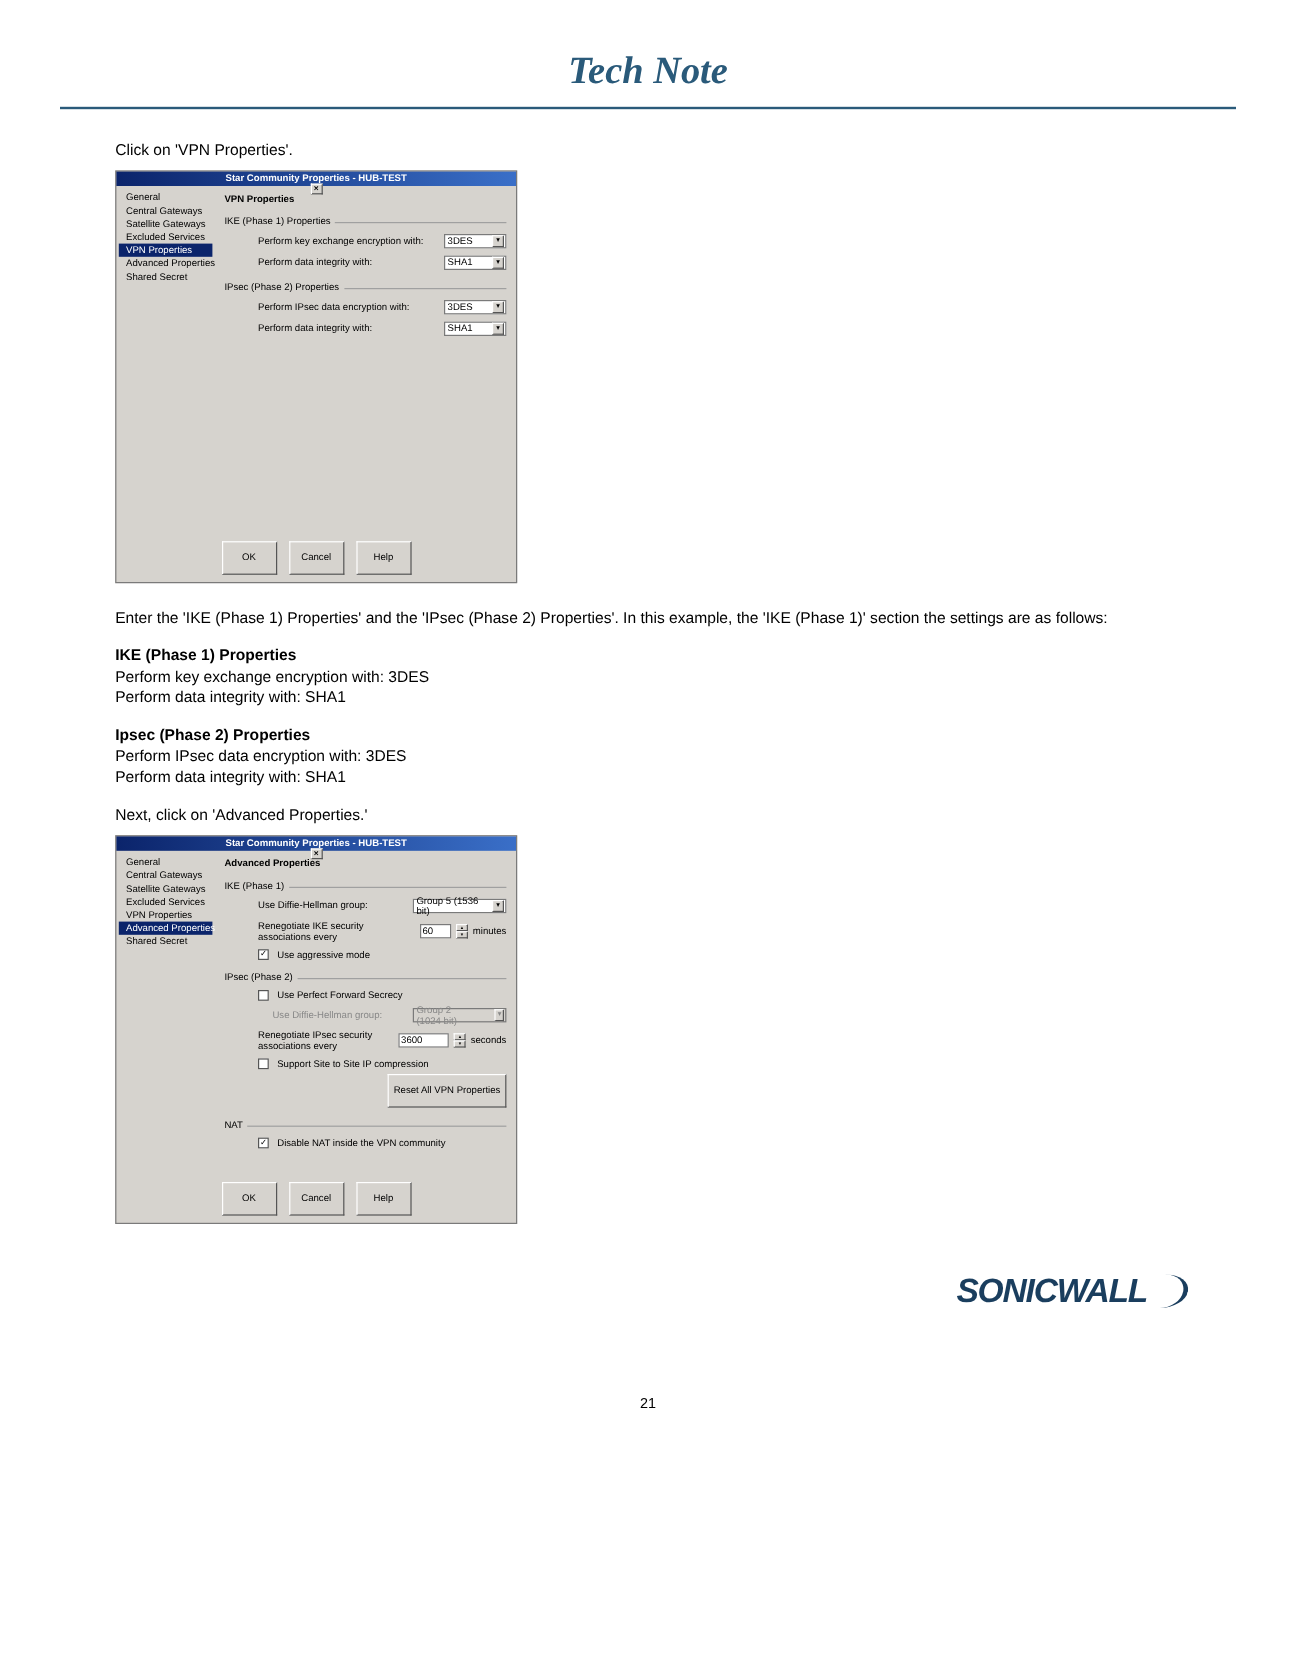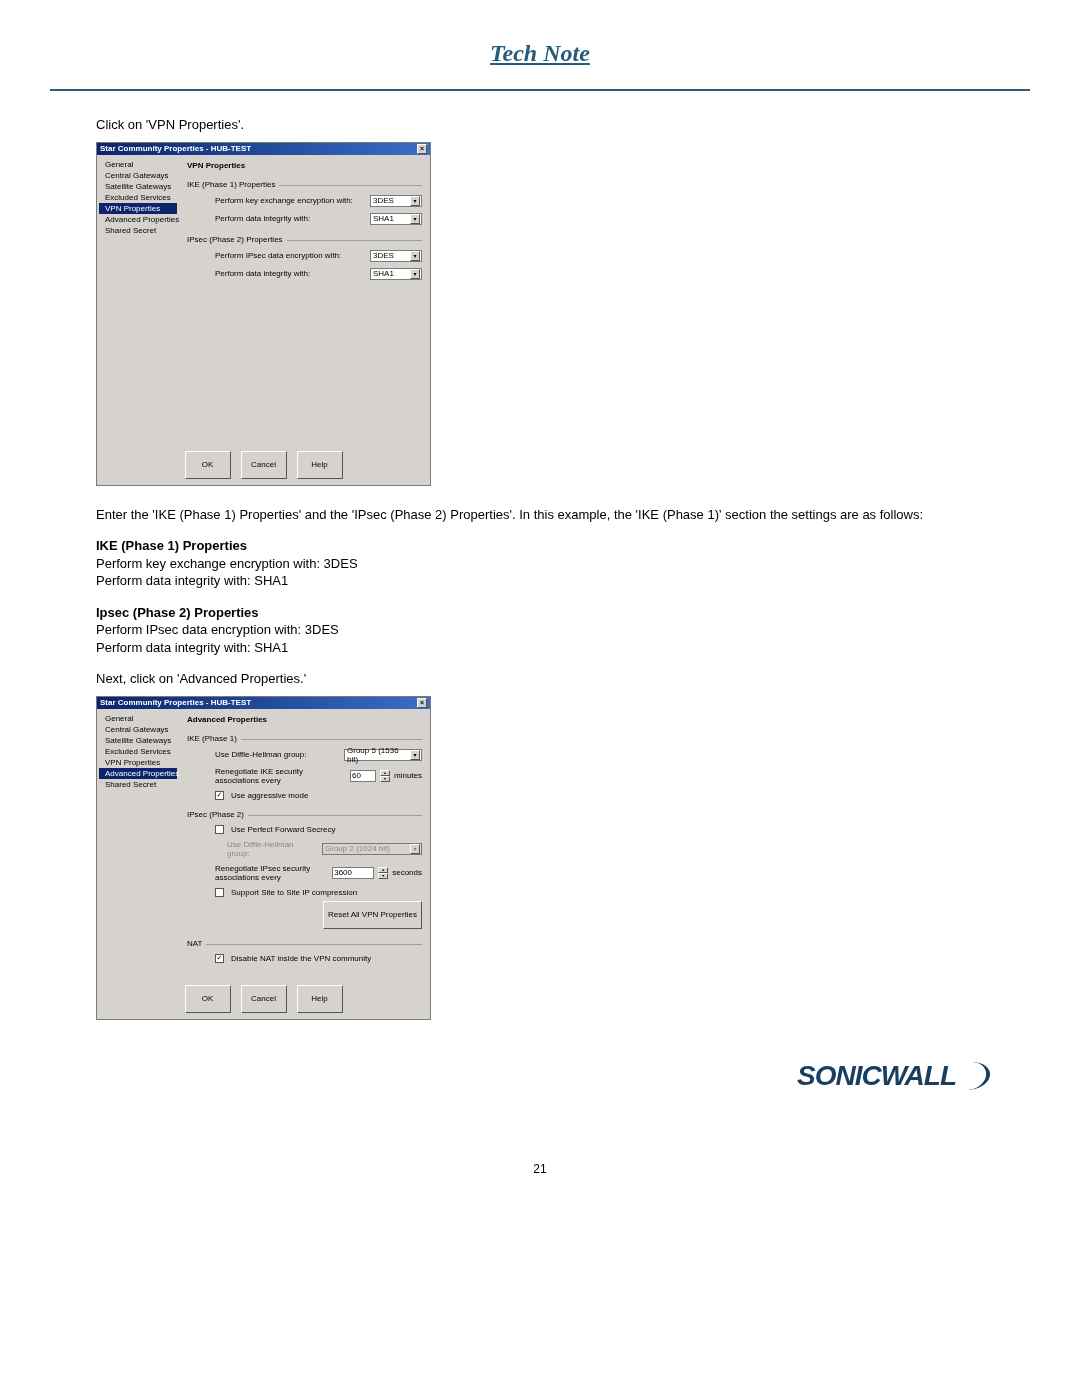--- a/index.html
+++ b/index.html
@@ -9,27 +9,26 @@
     font-size: 13px;
     color: #000;
     background: #fff;
     width: 1080px;
   }
   .page {
     padding: 40px 70px 30px 70px;
   }
   .header-title {
     text-align: center;
-    font-size: 24px;
+    font-size: 32px;
     font-weight: bold;
     color: #2a5a7a;
-    margin-bottom: 22px;
+    margin-bottom: 12px;
     font-style: italic;
     font-family: Georgia, serif;
-    text-decoration: underline;
   }
   .hr-line { border: none; border-top: 2px solid #2a5a7a; margin: 0 -20px 25px -20px; }
   .body-text { margin: 20px 26px 8px 26px; line-height: 1.35; }
   .bold { font-weight: bold; }
   .dialog {
     margin: 8px 0 10px 26px;
     width: 335px;
     border: 1px solid #7a7a7a;
     background: #d6d3ce;
     font-family: Tahoma, sans-serif;
@@ -37,20 +36,21 @@
   }
   .dialog-titlebar {
     background: linear-gradient(to right, #0b246b, #3a6fc8);
     color: #fff;
     font-weight: bold;
     padding: 1px 3px;
     display: flex;
     justify-content: space-between;
     align-items: center;
     height: 12px;
+    flex-direction: column;
   }
   .close-btn {
     width: 10px; height: 10px;
     background: #d6d3ce;
     border: 1px solid #fff;
     border-right-color:#555; border-bottom-color:#555;
     color:#000; font-size:7px; line-height:7px; text-align:center;
   }
   .dialog-body {
     display: flex;
@@ -285,21 +285,21 @@
           <div class="gb-head">
               <span class="gb-label">IPsec (Phase 2)</span>
               <div class="gb-line"></div>
             </div>
           <div class="row">
             <span class="checkbox"></span>
             <label>Use Perfect Forward Secrecy</label>
           </div>
           <div class="row disabled-text">
             <label style="padding-left:12px;">Use Diffie-Hellman group:</label>
-            <div class="select disabled" style="width:100px;gap:20px;">
+            <div class="select disabled" style="width:78px;gap:20px;">
               <span>Group 2 (1024 bit)</span>
               <span class="arrow">▾</span>
             </div>
           </div>
           <div class="row">
             <label>Renegotiate IPsec security associations every</label>
             <span class="numbox" style="width:42px;">3600</span>
             <span class="spinner">
                 <div>▴</div>
                 <div>▾</div>

